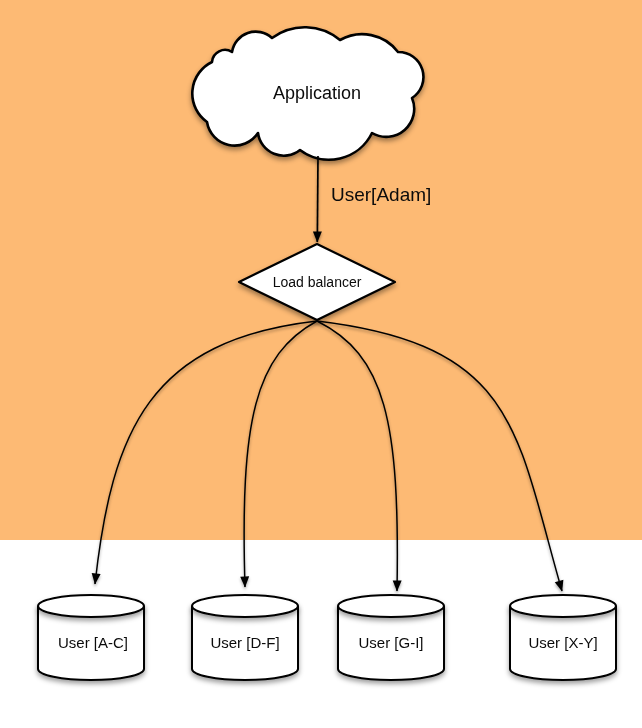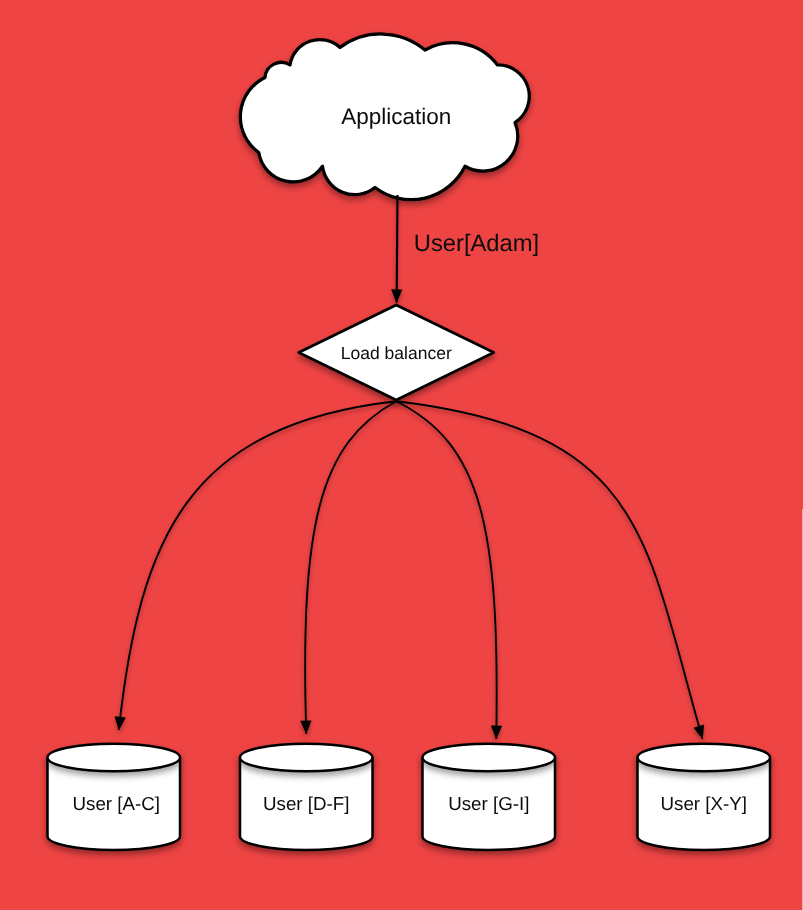--- a/index.html
+++ b/index.html
@@ -7,22 +7,22 @@
     padding: 0;
     background: #ffffff;
     width: 642px;
     height: 728px;
     overflow: hidden;
     font-family: "Liberation Sans", sans-serif;
   }
   .canvas-wrap {
     position: relative;
     width: 642px;
-    height: 728px;
-    background: #ef4444;
+    height: 540px;
+    background: #fdba74;
   }
   svg { display: block; }
 
   .shape {
     fill: #ffffff;
     stroke: #000000;
     stroke-width: 2.2;
     stroke-linejoin: round;
     filter: drop-shadow(0px 3px 2.5px rgba(0,0,0,0.38));
   }

